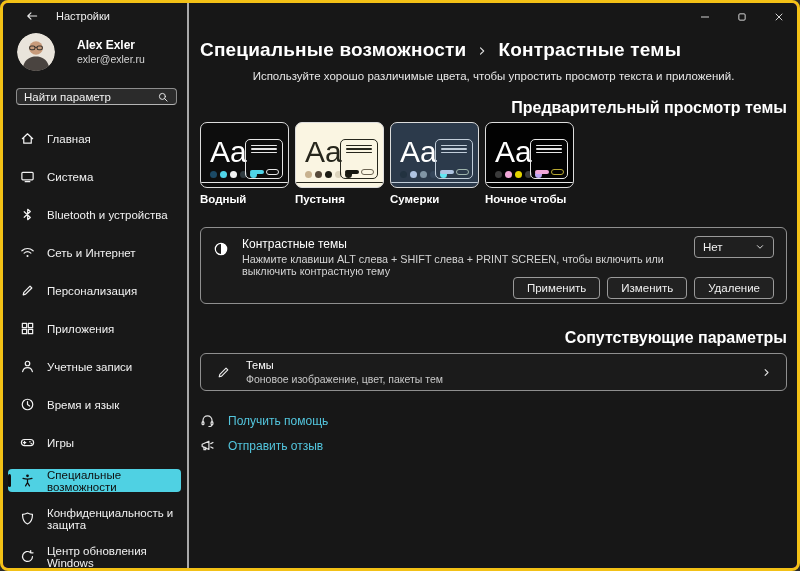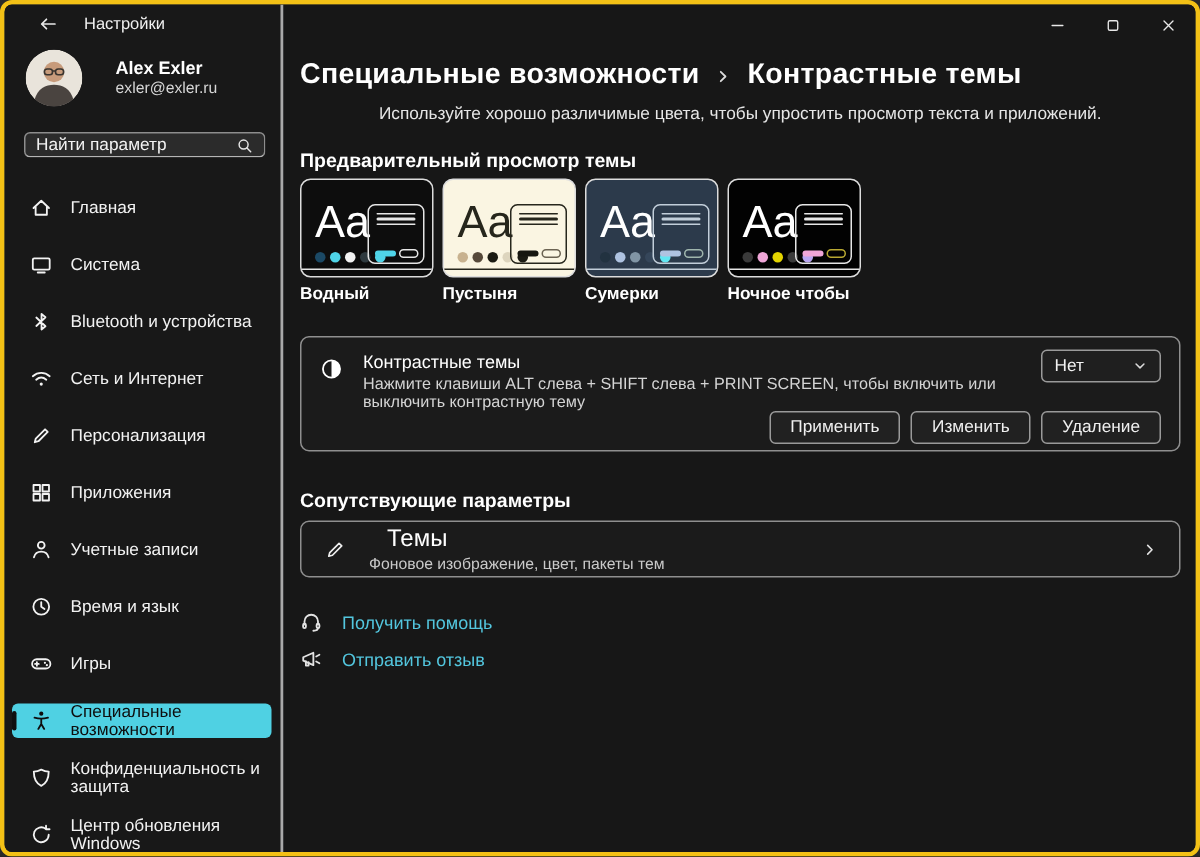--- a/index.html
+++ b/index.html
@@ -1,21 +1,21 @@
 <!DOCTYPE html>
 <html><head>
 <meta charset="utf-8">
 <style>
   html,body{margin:0;padding:0;background:#2a2a2a;}
   *{box-sizing:border-box;}
   .window{
     width:800px;height:571px;
     border:3px solid var(--frame,#F3C116);
     border-radius:8px;
-    background:#0f172a;color:#fff;
+    background:#ec4899;color:#fff;
     font-family:"Liberation Sans","DejaVu Sans",sans-serif;
     display:flex;flex-direction:column;overflow:hidden;
     position:relative;
   }
   .app{display:flex;flex:1;min-height:0;}
   
   .sidebar{width:186px;flex-shrink:0;border-right:2px solid #A9A9A9;display:flex;flex-direction:column;background:#181818;}
   .sb-titlebar{height:30px;display:flex;align-items:center;gap:15px;padding:2px 0 0 20px;}
   .back-btn{background:none;border:none;color:#E8E8E8;width:18px;height:18px;padding:0;display:flex;align-items:center;justify-content:center;}
   .back-btn svg{width:14px;height:14px;}
@@ -38,21 +38,21 @@
   .right{flex:1;display:flex;flex-direction:column;min-width:0;background:#171717;}
   .titlebar-right{height:30px;display:flex;justify-content:flex-end;flex-shrink:0;}
   .win-btn{width:37px;height:27px;background:none;border:none;color:#E8E8E8;display:flex;align-items:center;justify-content:center;padding:0;}
   .win-btn svg{width:12px;height:12px;}
   .main{flex:1;padding:0 10px 0 11px;overflow:hidden;}
   .breadcrumb{display:flex;align-items:center;gap:10px;margin-top:6px;}
   .crumb{font-size:19px;font-weight:600;letter-spacing:.2px;}
   .crumb-sep{display:flex;color:#DCDCDC;margin-top:2px;}
   .crumb-sep svg{width:12px;height:12px;}
   .desc{margin-top:9px;font-size:11.5px;color:#E6E6E6;text-align:center;}
-  .section-h{margin-top:17px;font-size:13px;font-weight:700;}
+  .section-h{margin-top:17px;font-size:16px;font-weight:700;text-align:right;}
   
   .themes{display:flex;gap:6px;margin-top:5px;}
   .theme{width:89px;cursor:default;}
   .thumb{position:relative;height:66px;border:1.5px solid #DCDCDC;border-radius:7px;overflow:hidden;}
   .aa{position:absolute;left:9px;top:14px;font-size:30px;line-height:1;font-weight:400;}
   .dots{position:absolute;left:9px;top:48px;display:flex;gap:3px;}
   .dot{width:7px;height:7px;border-radius:50%;}
   .mini{position:absolute;top:16px;right:5px;width:38px;height:40px;border:1.5px solid;border-radius:5px;}
   .mini .ln{height:1.5px;margin:0 5px;border-radius:1px;}
   .mini .ln:first-child{margin-top:4.5px;}
@@ -72,21 +72,21 @@
   .cc-title{font-size:12px;}
   .cc-sub{font-size:10.8px;color:#D4D4D4;margin-top:2px;}
   .dropdown{width:80px;height:22px;flex-shrink:0;border:1px solid #9A9A9A;border-radius:4px;background:#1F1F1F;color:#F2F2F2;display:flex;align-items:center;justify-content:space-between;padding:0 8px;font-size:11.5px;font-family:inherit;}
   .dropdown svg{width:10px;height:10px;color:#DADADA;}
   .cc-buttons{display:flex;justify-content:flex-end;gap:7px;}
   .btn{height:22px;padding:0 13px;border:1px solid #9A9A9A;border-radius:4px;background:#212121;color:#F0F0F0;font-size:11.5px;font-family:inherit;display:flex;align-items:center;}
   
   .related-card{margin-top:6px;height:38px;display:flex;align-items:center;padding:0 12px;}
   .rel-icon{display:flex;color:#EDEDED;margin:0 15px 0 3px;}
   .rel-icon svg{width:15px;height:15px;}
-  .rel-title{font-size:16px;line-height:1.2;margin-left:12px;}
+  .rel-title{font-size:11px;line-height:1.2;}
   .rel-sub{font-size:10.5px;color:#C9C9C9;line-height:1.2;margin-top:1px;}
   .rel-chev{margin-left:auto;display:flex;color:#E0E0E0;margin-right:2px;}
   .rel-chev svg{width:11px;height:11px;}
   
   .links{margin-top:22px;display:flex;flex-direction:column;gap:10px;}
   .link-row{display:flex;align-items:center;gap:13px;width:max-content;cursor:default;}
   .link-row .lk-ic{display:flex;color:#E3E3E3;}
   .link-row svg{width:15px;height:15px;}
   .link-label{font-size:12px;color:var(--link,#53C6DE);}
 </style>

